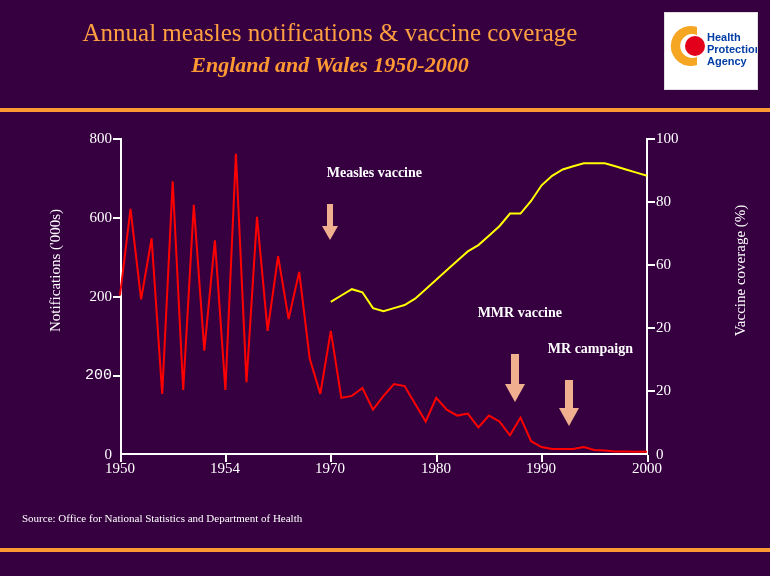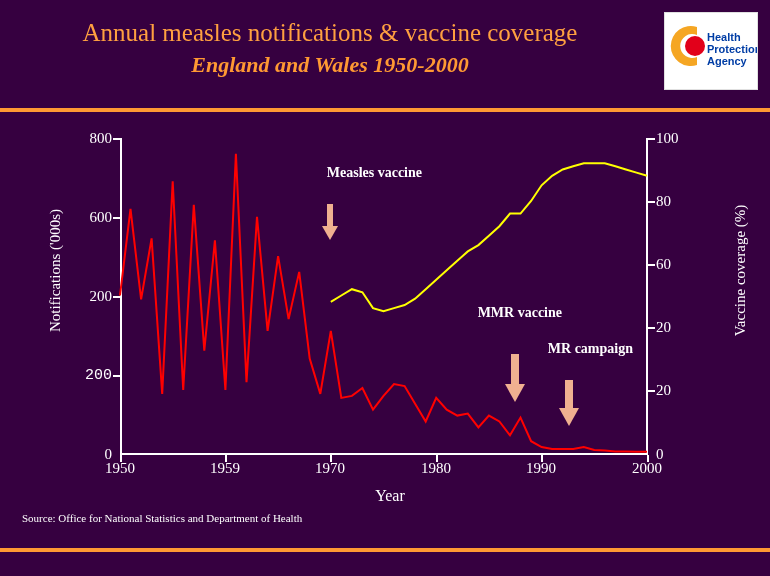--- a/index.html
+++ b/index.html
@@ -247,34 +247,33 @@
     <div class="y2tick-label" style="left:656px; top:144px;">60</div>
     <div class="ytick-mark" style="left:648px; top:152px;"></div>
     <div class="y2tick-label" style="left:656px; top:207px;">20</div>
     <div class="ytick-mark" style="left:648px; top:215px;"></div>
     <div class="y2tick-label" style="left:656px; top:270px;">20</div>
     <div class="ytick-mark" style="left:648px; top:278px;"></div>
     <div class="y2tick-label" style="left:656px; top:334px;">0</div>
 
     <div class="xtick-label" style="left:90px;text-align:center;">1950</div>
     <div class="xtick-mark" style="left:120px; top:343px;"></div>
-    <div class="xtick-label" style="left:195px;">1959</div>
+    <div class="xtick-label" style="left:195px;">1954</div>
     <div class="xtick-mark" style="left:225px; top:343px;"></div>
     <div class="xtick-label" style="left:300px;">1970</div>
     <div class="xtick-mark" style="left:330px; top:343px;"></div>
     <div class="xtick-label" style="left:406px;">1980</div>
     <div class="xtick-mark" style="left:436px; top:343px;"></div>
     <div class="xtick-label" style="left:511px;">1990</div>
     <div class="xtick-mark" style="left:541px; top:343px;"></div>
     <div class="xtick-label" style="left:617px;">2000</div>
     <div class="xtick-mark" style="left:647px; top:343px;"></div>
 
     <div id="ylabel">Notifications ('000s)</div>
     <div id="y2label">Vaccine coverage (%)</div>
-    <div id="xlabel">Year</div>
 
     <svg class="overlay" id="series-svg">
       <polyline id="line-notifications" fill="none" stroke="#ff0000" stroke-width="2" points="120.0,183.5 130.5,96.9 141.1,187.4 151.6,126.4 162.2,281.9 172.7,69.3 183.2,278.0 193.8,92.9 204.3,238.6 214.9,128.4 225.4,278.0 235.9,41.8 246.5,270.1 257.0,104.8 267.6,218.9 278.1,144.1 288.6,207.1 299.2,159.9 309.7,246.5 320.3,281.9 330.8,218.9 341.3,285.9 351.9,283.9 362.4,276.0 373.0,297.7 383.5,283.9 394.0,272.1 404.6,274.1 415.1,291.8 425.7,309.5 436.2,285.9 446.7,297.7 457.3,303.6 467.8,301.6 478.4,315.4 488.9,303.6 499.4,309.5 510.0,323.3 520.5,305.6 531.1,329.2 541.6,335.1 552.1,337.1 562.7,337.1 573.2,337.1 583.8,335.1 594.3,337.9 604.8,338.6 615.4,339.4 625.9,339.4 636.5,339.8 647.0,339.8"></polyline>
       <polyline id="line-coverage" fill="none" stroke="#ffff00" stroke-width="2" points="330.8,189.8 341.3,183.5 351.9,177.2 362.4,180.3 373.0,196.1 383.5,199.3 394.0,196.1 404.6,193.0 415.1,186.7 425.7,177.2 436.2,167.8 446.7,158.3 457.3,148.8 467.8,139.4 478.4,133.1 488.9,123.7 499.4,114.2 510.0,101.6 520.5,101.6 531.1,89.0 541.6,73.3 552.1,63.8 562.7,57.5 573.2,54.3 583.8,51.2 594.3,51.2 604.8,51.2 615.4,54.3 625.9,57.5 636.5,60.6 647.0,63.8"></polyline>
 
       <g>
         <rect x="327" y="92" width="6" height="22" fill="#f0b090"></rect>
         <polygon points="322,114 338,114 330,128" fill="#f0b090"></polygon>
       </g>
       <g>

